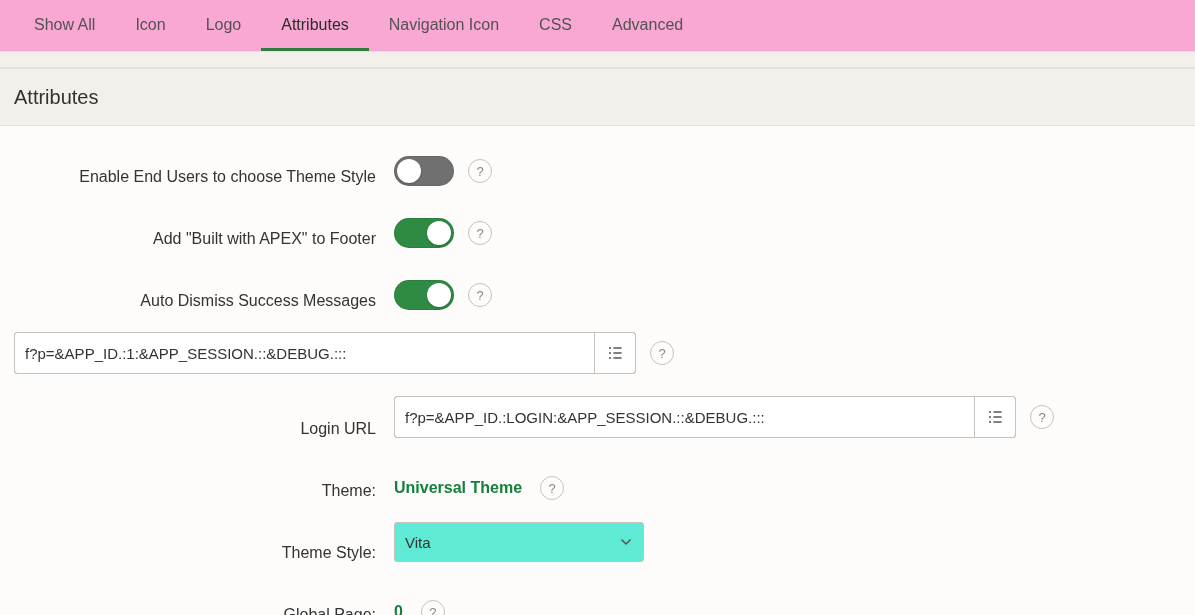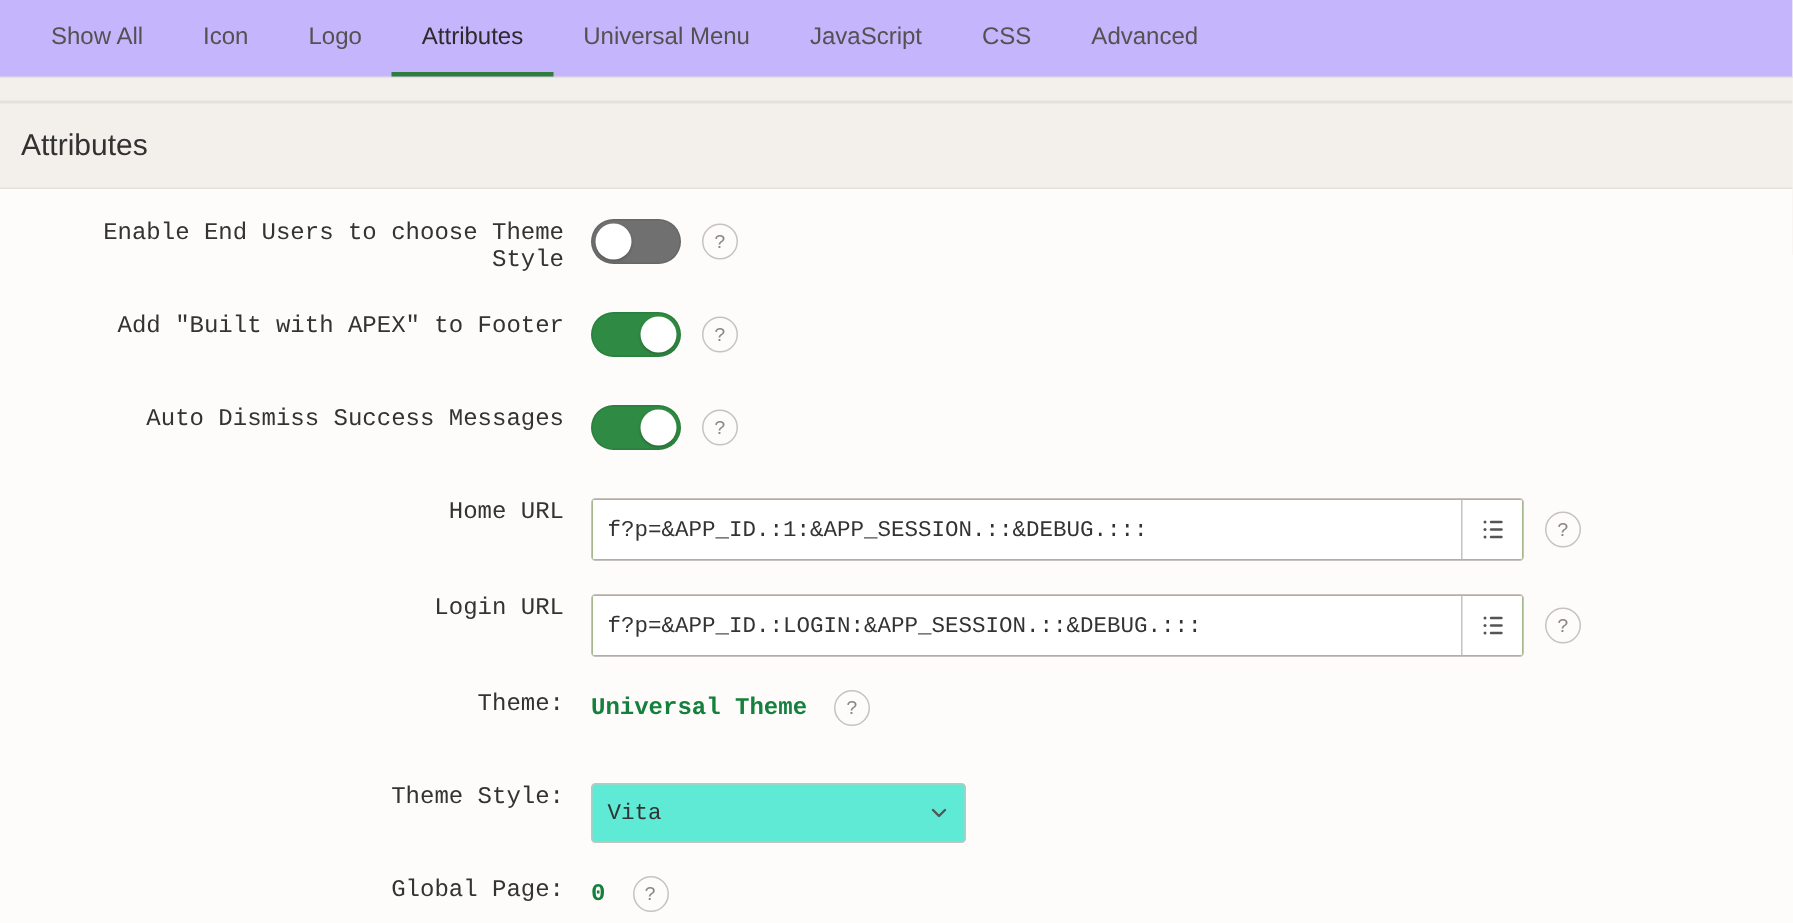--- a/index.html
+++ b/index.html
@@ -7,21 +7,21 @@
     padding: 0;
     width: 1195px;
     font-family: "Segoe UI", "Helvetica Neue", Arial, sans-serif;
     font-size: 14px;
     color: #444;
     background: #f3f0ec;
   }
   .tabs {
     display: flex;
     align-items: flex-end;
-    background: #c4b5fd;
+    background: #f9a8d4;
     border-bottom: 1px solid #e4e1dd;
     padding: 0 14px;
     height: 52px;
     box-sizing: border-box;
   }
   .tab {
     padding: 0 20px;
     height: 52px;
     line-height: 52px;
     font-size: 16px;
@@ -44,24 +44,23 @@
     background: #f3f0ec;
     border-top: 1px solid #e4e1dd;
     border-bottom: 1px solid #e4e1dd;
   }
   .form-region {
     background: #fdfcfb;
     padding: 20px 14px 20px 14px;
   }
   .row {
     display: flex;
-    align-items: flex-start;
+    align-items: flex-end;
     min-height: 40px;
     margin-bottom: 22px;
-    font-family: Liberation Mono, monospace;
   }
   .row:last-child { margin-bottom: 0; }
   .label-col {
     width: 380px;
     text-align: right;
     padding-right: 18px;
     font-size: 16px;
     color: #333;
     box-sizing: border-box;
   }
@@ -163,22 +162,21 @@
   .gap-spacer { height: 15px; background:#f3f0ec; border-bottom:1px solid #e4e1dd;}
 </style>
 </head>
 <body>
 
 <div class="tabs">
   <div class="tab">Show All</div>
   <div class="tab">Icon</div>
   <div class="tab">Logo</div>
   <div class="tab active">Attributes</div>
-  <div class="tab">Universal Menu</div>
-  <div class="tab">JavaScript</div>
+  <div class="tab">Navigation Icon</div>
   <div class="tab">CSS</div>
   <div class="tab">Advanced</div>
 </div>
 
 <div class="gap-spacer"></div>
 
 <div class="section-header">Attributes</div>
 
 <div class="form-region">
 
@@ -206,21 +204,20 @@
     <div class="label-col">Auto Dismiss Success Messages</div>
     <div class="ctrl-col">
       <div class="toggle on">
           <div class="knob"></div>
         </div>
       <div class="help">?</div>
     </div>
   </div>
 
   <div class="row">
-    <div class="label-col">Home URL</div>
     <div class="ctrl-col">
       <div class="input-group">
         <input type="text" value="f?p=&amp;APP_ID.:1:&amp;APP_SESSION.::&amp;DEBUG.:::" style="">
         <div class="picker-btn">
           <span>
             <svg width="18" height="18" viewBox="0 0 18 18" fill="none" stroke="#555" stroke-width="1.6" stroke-linecap="round">
               <circle cx="4" cy="4" r="1" fill="#555" stroke="none"></circle>
                 <line x1="8" y1="4" x2="15" y2="4"></line>
               <circle cx="4" cy="9" r="1" fill="#555" stroke="none"></circle>
                 <line x1="8" y1="9" x2="15" y2="9"></line>

